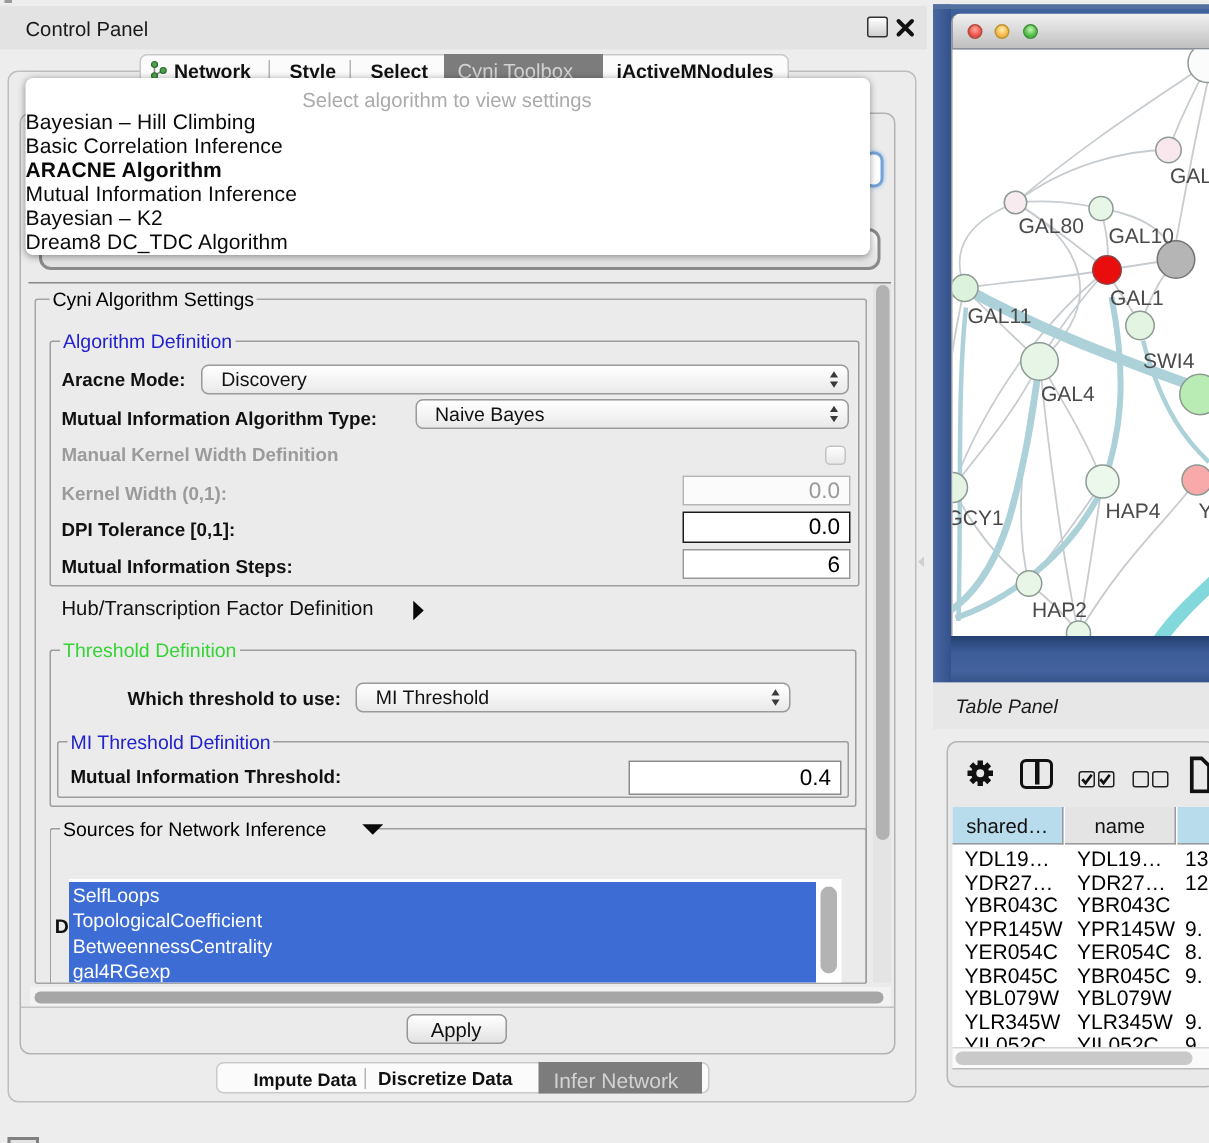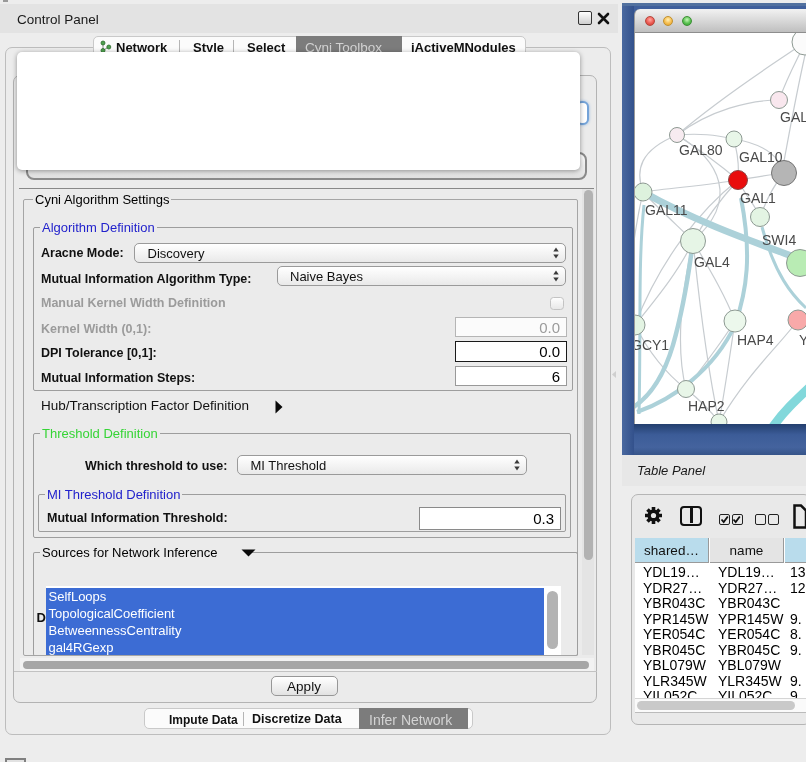--- a/index.html
+++ b/index.html
@@ -110,21 +110,21 @@
     <span class="ct">MI Threshold</span>
     <svg style="position:absolute; right:6px; top:50%; transform:translateY(-50%);" width="6" height="12" viewBox="0 0 6 12">
       <path d="M3 0.5 L5.7 4.6 L0.3 4.6 Z" fill="#3a3a3a"></path>
       <path d="M3 11.5 L5.7 7.4 L0.3 7.4 Z" fill="#3a3a3a"></path>
     </svg>
   </div>
 <div class="abs group" style="left:38px; top:494px; width:527.5px; height:38px;">
   <span class="gtitle" style="left:6px; color:#2222cc; background:#ebebeb;">MI Threshold Definition</span>
 </div>
 <label class="abs b" style="left:47px; top:511px;">Mutual Information Threshold:</label>
-<div class="field" style="left:419px; top:507px; width:142px; height:22.5px; border-color:#8a8a8a; line-height:21px;">0.3</div>
+<div class="field" style="left:419px; top:507px; width:142px; height:22.5px; border-color:#8a8a8a; line-height:21px;">0.4</div>
 
 <div class="abs group" style="left:33px; top:551.5px; width:545px; height:104px; border-bottom:none;">
   <span class="gtitle" style="left:6px; background:#ebebeb; padding-right:28px;">Sources for Network Inference</span>
 </div>
 <label class="abs b" style="left:36.5px; top:564.5px; font-size:13px;margin-top:45px;">Data Attributes</label>
 <svg class="abs" style="left:241px; top:548.5px;" width="15" height="8" viewBox="0 0 15 8">
     <path d="M0.5 0.5 L14.5 0.5 L7.5 7.5 Z" fill="#0a0a0a"></path>
   </svg>
 <div class="abs" style="left:45.5px; top:586px; width:515px; height:69px; background:#fff;"></div>
 <div class="abs" style="left:45.5px; top:588px; width:498px; height:67px; background:#3c6cd4; color:#fff; font-size:13px; padding-left:3px; line-height:17px;">SelfLoops<br>TopologicalCoefficient<br>BetweennessCentrality<br>gal4RGexp</div>
@@ -288,13 +288,20 @@
 9.
 &nbsp;
 9.
 9.</div>
 </div>
 <div class="abs" style="left:635px; top:698px; width:171px; height:14px; background:#fafafa; border-top:1px solid #d5d5d5;"></div>
 <div class="abs" style="left:637px; top:700.5px; width:158px; height:9px; background:#c9c9c9; border-radius:5px;"></div>
 <div class="abs" style="left:635px; top:712px; width:171px; height:1px; background:#bbb;"></div>
 
 <div class="abs" style="left:16.5px; top:52px; width:563px; height:117.5px; background:#fff; border-radius:5px; box-shadow:0 1px 5px rgba(0,0,0,0.4); z-index:50;">
+  <div style="position:absolute; top:7px; left:0; width:100%; text-align:center; font-size:13.5px; color:#ababab;">Select algorithm to view settings</div>
+  <div style="position:absolute; top:21px; left:0.5px; font-size:14px; color:#0a0a0a; line-height:16px; letter-spacing:0.1px; white-space:pre;">Bayesian – Hill Climbing
+Basic Correlation Inference
+<b>ARACNE Algorithm</b>
+Mutual Information Inference
+Bayesian – K2
+Dream8 DC_TDC Algorithm</div>
 </div>
 
 </body></html>

